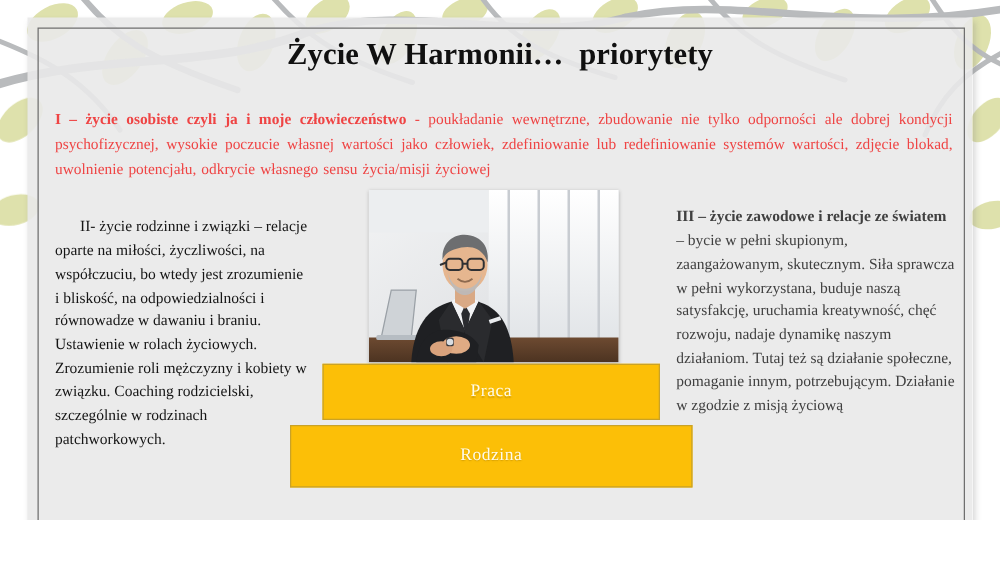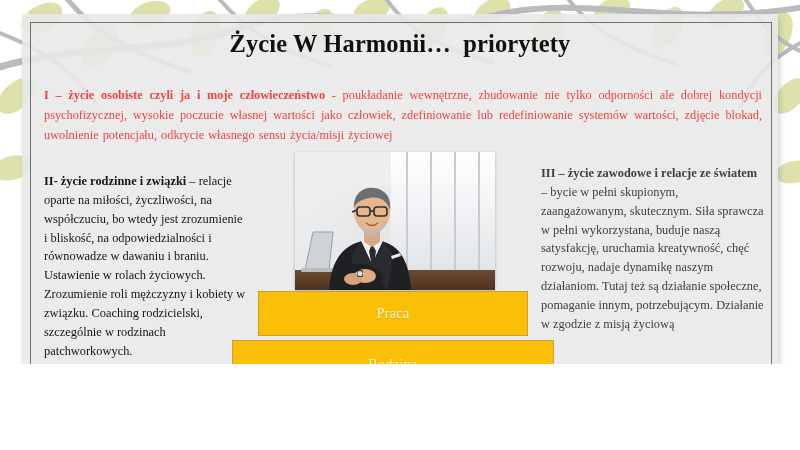--- a/index.html
+++ b/index.html
@@ -4,21 +4,21 @@
 <title>Życie W Harmonii — priorytety</title>
 <style>
   html, body {
     margin: 0;
     padding: 0;
     background: #ffffff;
   }
   #slide {
     position: relative;
     width: 800px;
-    height: 364px;
+    height: 416px;
     overflow: hidden;
     background: #ffffff;
     font-family: "Liberation Serif", "DejaVu Serif", serif;
   }
 
   
   .bg-art {
     position: absolute;
     inset: 0;
     width: 800px;
@@ -76,21 +76,21 @@
   
   .col-left {
     position: absolute;
     left: 44px;
     top: 172px;
     width: 205px;
     font-size: 12.4px;
     line-height: 1.52;
     color: #151515;
   }
-  .col-left b { font-weight: bold; }
+  .col-left b { font-weight: normal; margin-left: 20px; }
 
   
   .col-right {
     position: absolute;
     left: 541px;
     top: 164px;
     width: 224px;
     font-size: 12.4px;
     line-height: 1.52;
     color: #404040;

